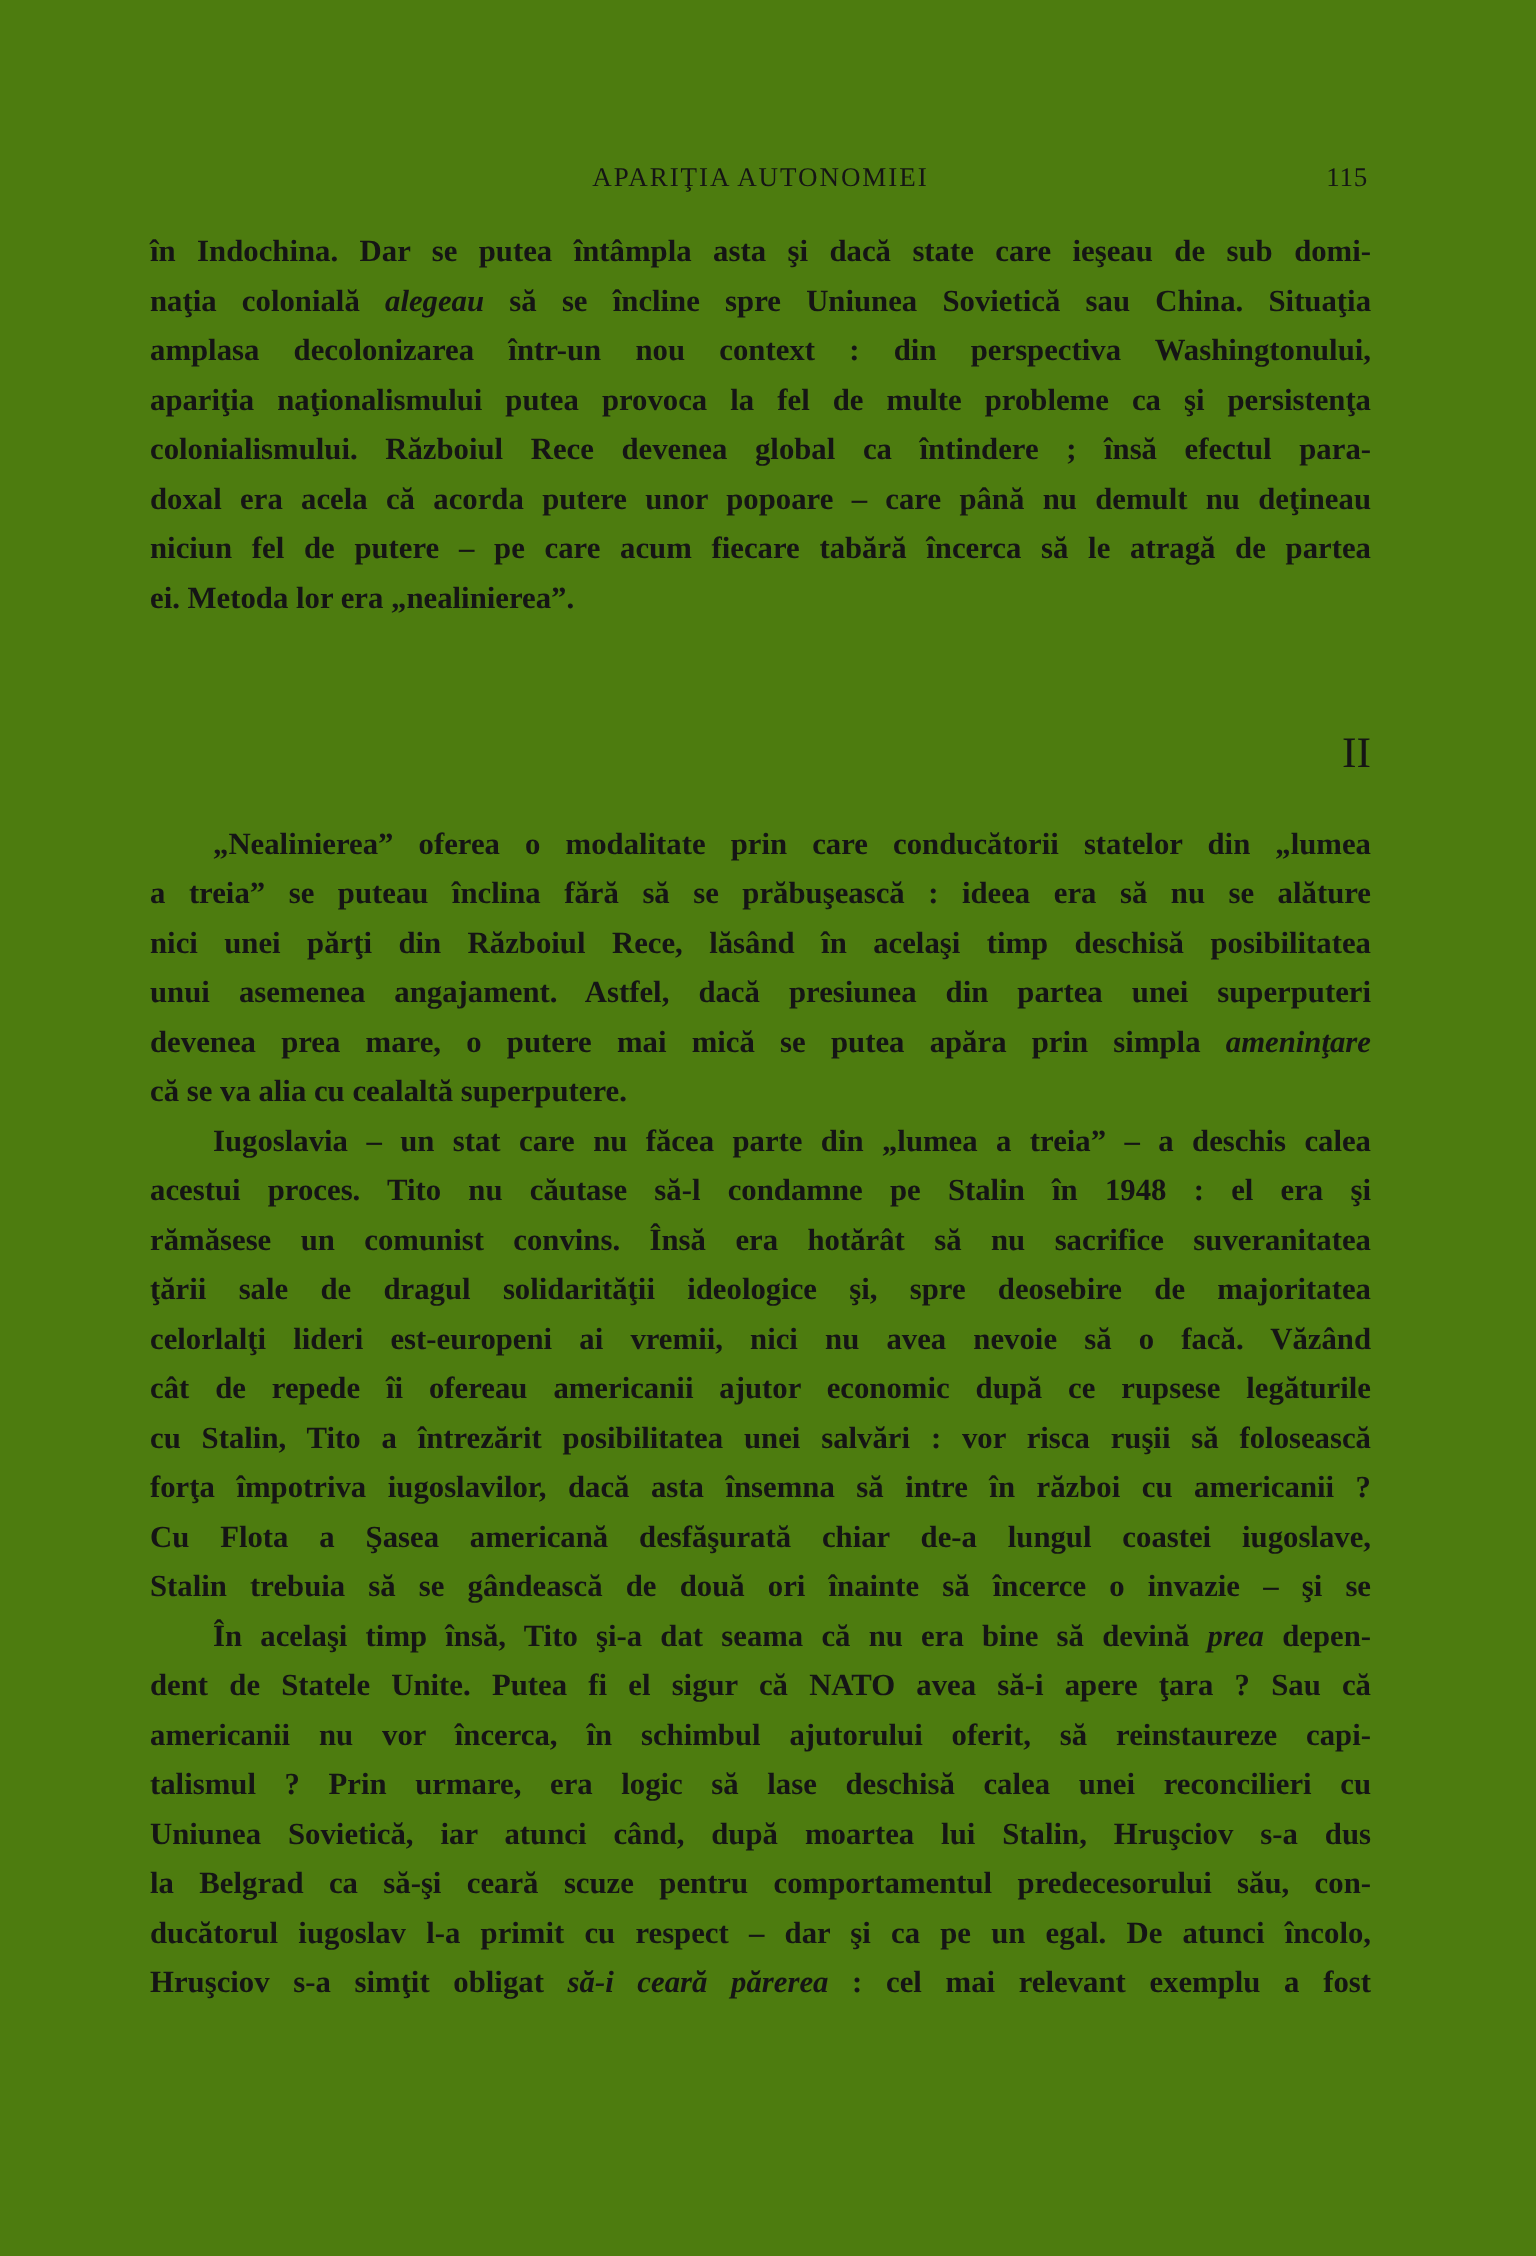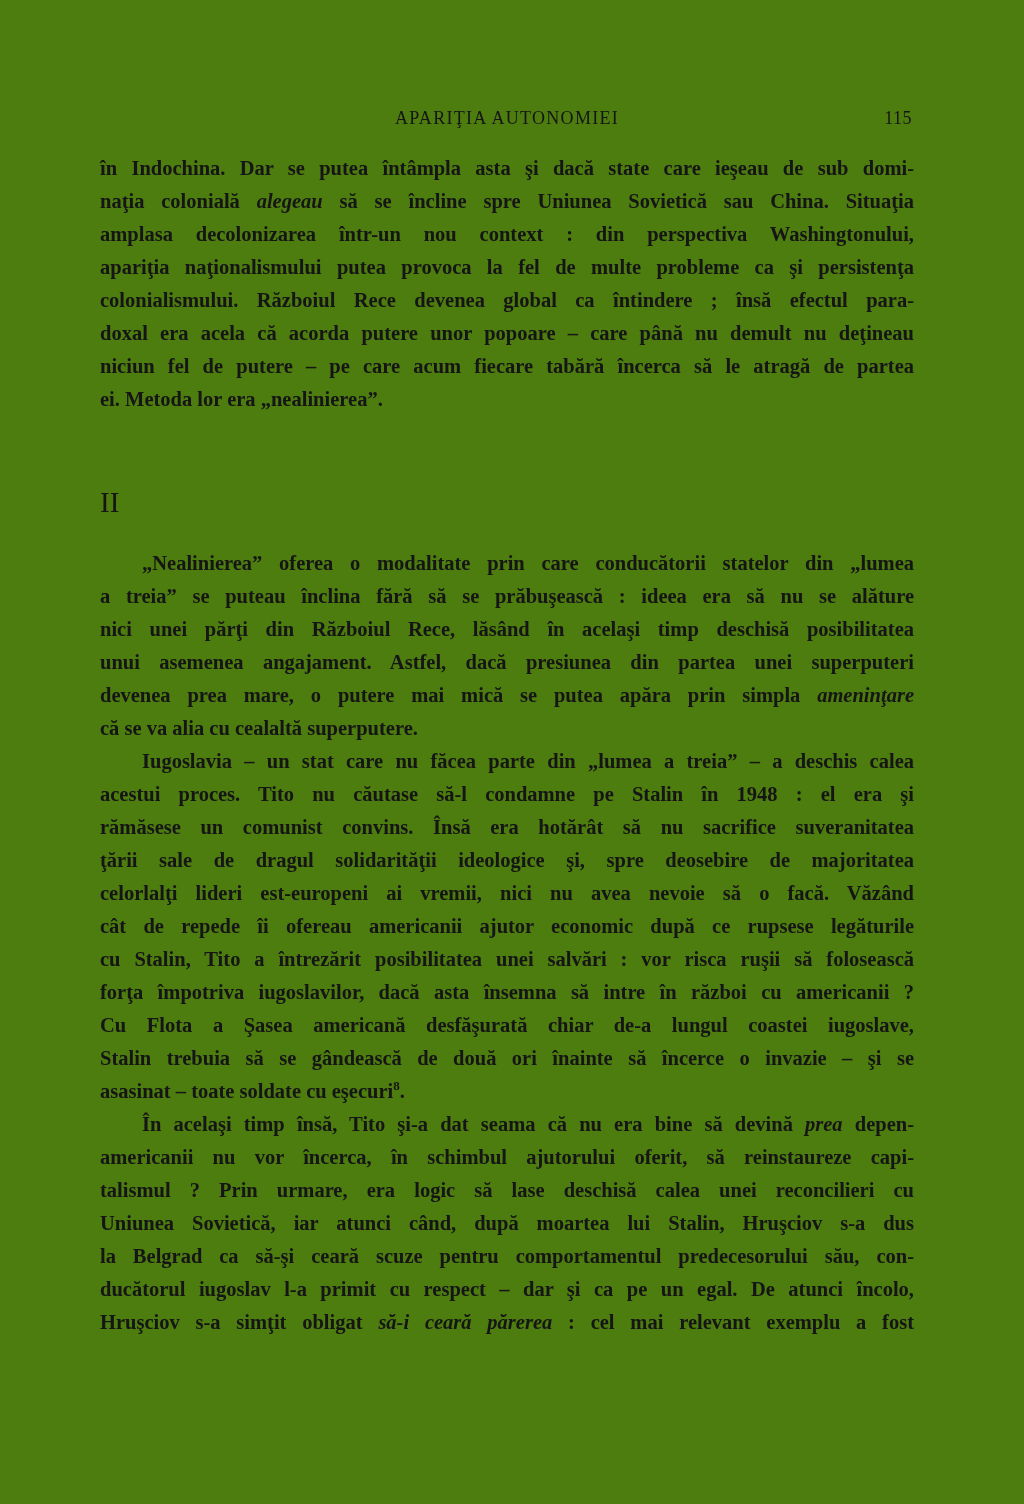--- a/index.html
+++ b/index.html
@@ -44,21 +44,21 @@
   .para { margin: 0; }
   .line {
     text-align: justify;
     text-align-last: justify;
     white-space: normal;
     font-weight: bold;
   }
   .line.end { text-align-last: left; }
   .para.indent .line:first-child { text-indent: 42px; }
   .heading {
-    text-align: left;
+    text-align: right;
     font-size: 29px;
     line-height: 40px;
     margin: 66px 0 25px 0;
   }
   em { font-style: italic; }
   sup.fn {
     font-size: 13px;
     line-height: 0;
     vertical-align: super;
   }
@@ -95,24 +95,24 @@
         <div class="line"><span>Iugoslavia – un stat care nu făcea parte din „lumea a treia” – a deschis calea</span></div>
         <div class="line"><span>acestui proces. Tito nu căutase să-l condamne pe Stalin în 1948 : el era şi</span></div>
         <div class="line"><span>rămăsese un comunist convins. Însă era hotărât să nu sacrifice suveranitatea</span></div>
         <div class="line"><span>ţării sale de dragul solidarităţii ideologice şi, spre deosebire de majoritatea</span></div>
         <div class="line"><span>celorlalţi lideri est-europeni ai vremii, nici nu avea nevoie să o facă. Văzând</span></div>
         <div class="line"><span>cât de repede îi ofereau americanii ajutor economic după ce rupsese legăturile</span></div>
         <div class="line"><span>cu Stalin, Tito a întrezărit posibilitatea unei salvări : vor risca ruşii să folosească</span></div>
         <div class="line"><span>forţa împotriva iugoslavilor, dacă asta însemna să intre în război cu americanii ?</span></div>
         <div class="line"><span>Cu Flota a Şasea americană desfăşurată chiar de-a lungul coastei iugoslave,</span></div>
         <div class="line"><span>Stalin trebuia să se gândească de două ori înainte să încerce o invazie – şi se</span></div>
-        <div class="line end"><span>asasinat – toate soldate cu eşecuri</span><sup class="fn">8</sup><span>.</span></div>
       </div>
       <div class="para indent">
         <div class="line"><span>În acelaşi timp însă, Tito şi-a dat seama că nu era bine să devină </span><em>prea</em><span> depen-</span></div>
+        <div class="line"><span>dent de Statele Unite. Putea fi el sigur că NATO avea să-i apere ţara ? Sau că</span></div>
         <div class="line"><span>americanii nu vor încerca, în schimbul ajutorului oferit, să reinstaureze capi-</span></div>
         <div class="line"><span>talismul ? Prin urmare, era logic să lase deschisă calea unei reconcilieri cu</span></div>
         <div class="line"><span>Uniunea Sovietică, iar atunci când, după moartea lui Stalin, Hruşciov s-a dus</span></div>
         <div class="line"><span>la Belgrad ca să-şi ceară scuze pentru comportamentul predecesorului său, con-</span></div>
         <div class="line"><span>ducătorul iugoslav l-a primit cu respect – dar şi ca pe un egal. De atunci încolo,</span></div>
         <div class="line"><span>Hruşciov s-a simţit obligat </span><em>să-i ceară părerea</em><span> : cel mai relevant exemplu a fost</span></div>
       </div>
     </main>
 </div>
 

